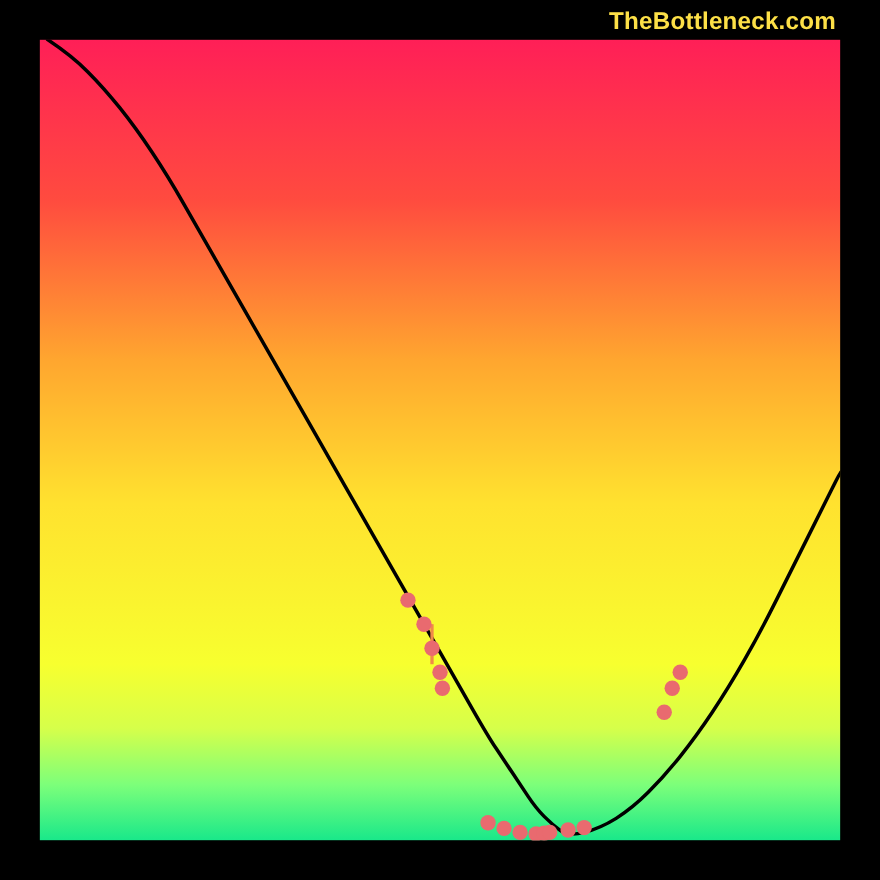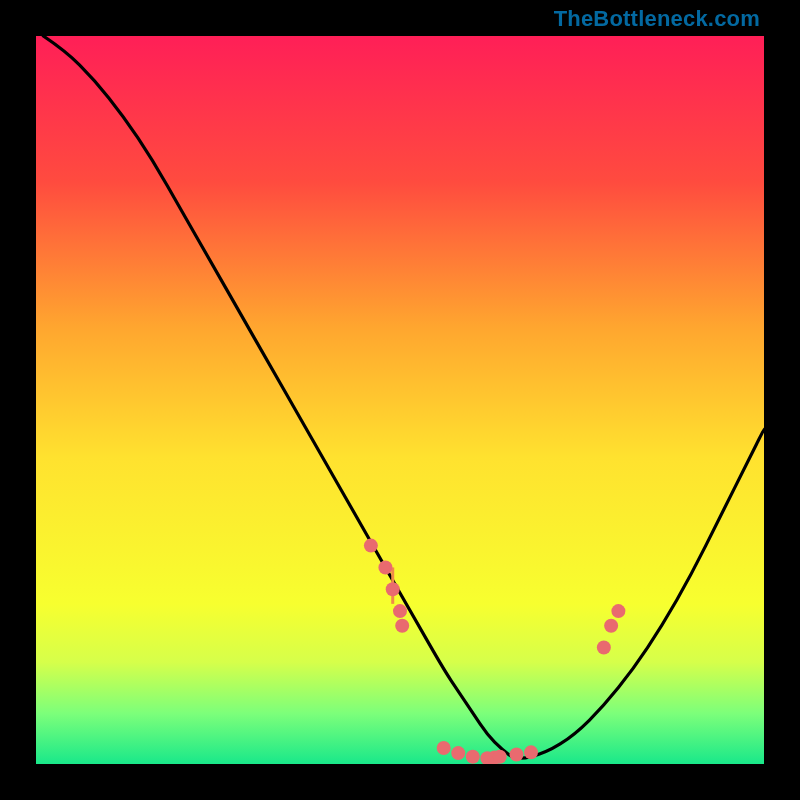--- a/index.html
+++ b/index.html
@@ -16,21 +16,21 @@
     left: 36px;
     top: 36px;
     width: 728px;
     height: 728px;
     background: #000000; 
   }
   .attribution {
     position: absolute;
     top: 6px;
     right: 40px;
-    color: #0369a1;
+    color: #fde047;
     font-size: 22px;
     font-weight: 600;
     letter-spacing: 0.2px;
     font-family: Arial, Helvetica, sans-serif;
   }
   svg {
     display: block;
   }
 </style>
 </head>

